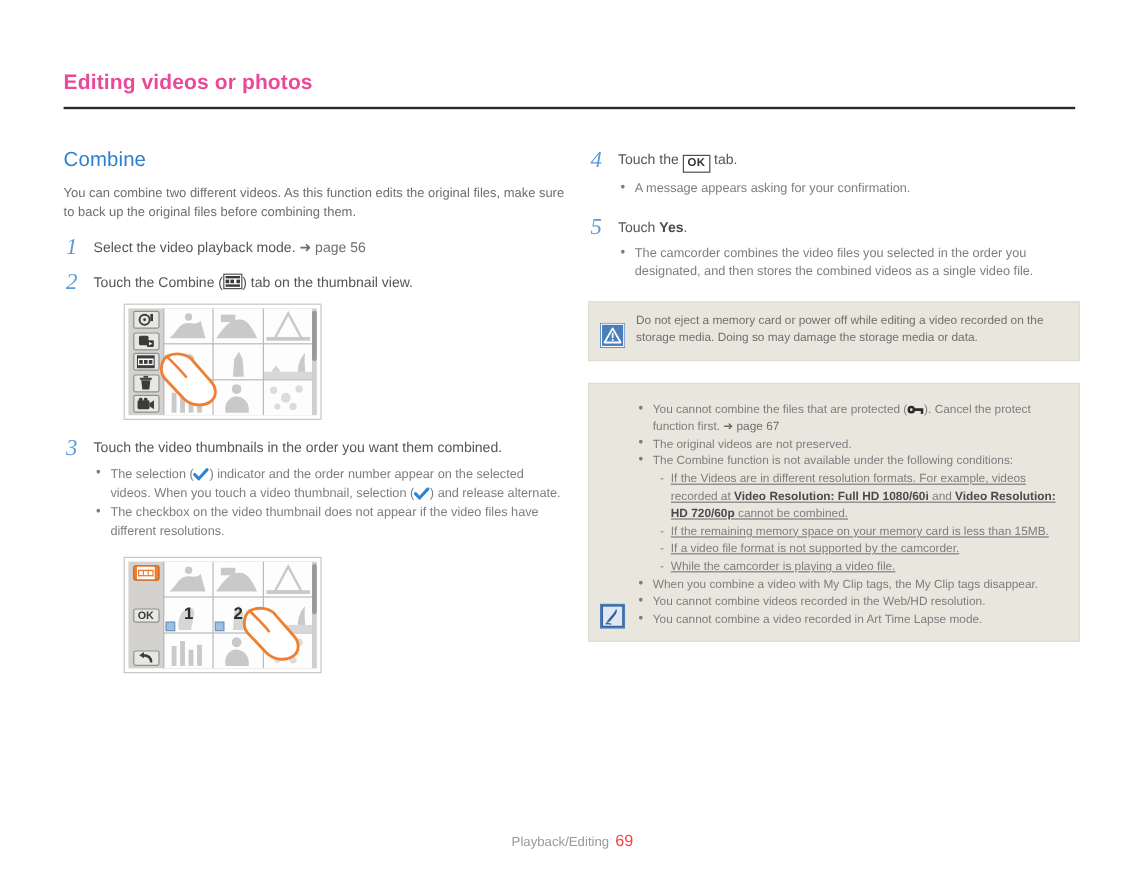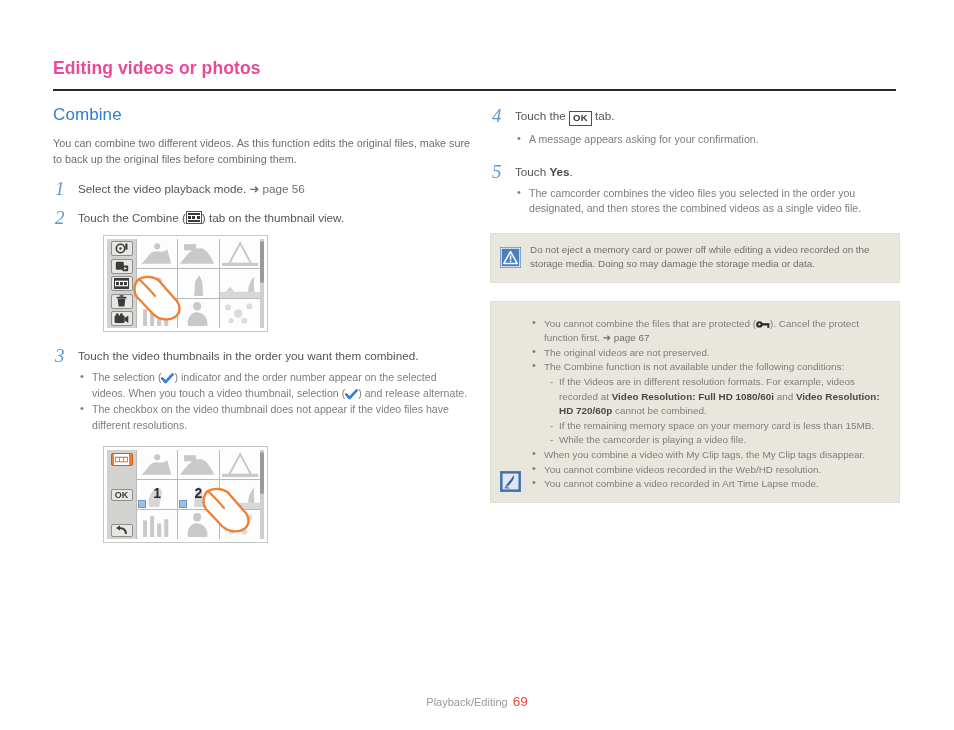--- a/index.html
+++ b/index.html
@@ -17,21 +17,21 @@
   #page-header { position:absolute; left:53px; top:58px; width:843px; }
   #page-header .title {
     font-size: 17.5px; font-weight: bold; color: #ec4899;
     letter-spacing: .1px;
   }
   #page-header .rule {
     margin-top: 10px; height: 2px; background: #2b2b2b; width: 843px;
   }
 
   
-  .col { position:absolute; top:100px; }
+  .col { position:absolute; top:118px; }
   #col-left  { left:53px;  width: 420px; }
   #col-right { left:490px; width: 410px; }
 
   h2.section-title {
     color:#2f7fd0; font-size:17px; font-weight:normal; margin:5px 0 11px 0;
     letter-spacing:.1px;
   }
   p.intro { font-size:10.8px; line-height:15.5px; margin:0 0 14px 0; color:#6e6e6e; }
 
   
@@ -113,27 +113,27 @@
   }
   .hand { position:absolute; pointer-events:none; }
 
   
   .box {
     background:#e9e6dd; border:1px solid #e0ddd3;
     padding:9px 10px 10px 9px; display:flex; gap:9px;
     margin-top:16px;
     align-items:flex-end;
   }
-  .box.caution { align-items:center;margin-top:16px; }
+  .box.caution { align-items:flex-end;margin-top:16px; }
   .box-icon { flex:0 0 auto; width:21px; height:21px; }
   .box-body { flex:1; font-size:9.9px; line-height:14.6px; color:#6f6f6f; }
   .box-body ul.bul > li { font-size:9.9px; line-height:14.6px; margin-bottom:0; }
   .box-body ul.bul > li:before { top:-2px; }
   ul.dash { list-style:none; margin:0; padding:0 0 0 6px; }
-  ul.dash > li { position:relative; padding-left:9px; }
+  ul.dash > li { position:relative; padding-left:9px;text-decoration:underline; }
   ul.dash > li:before { content:"-"; position:absolute; left:0; top:0; }
   .box-body b { font-weight:bold; color:#4a4a4a; }
 
   
   #footer {
     position:absolute; left:0; right:0; top:692px; text-align:center;
   }
   #footer .fsec { font-size:11px; color:#9a9a9a; }
   #footer .fnum { font-size:13.5px; color:#ef4444; margin-left:5px; }
 </style>
@@ -449,20 +449,21 @@
               <circle cx="3.4" cy="4.4" r="1.1" fill="#e9e6dd"></circle>
               <rect x="5.8" y="3.2" width="7.6" height="2.3" fill="#2b2b2b"></rect>
               <rect x="11.3" y="5.3" width="2" height="2.6" fill="#2b2b2b"></rect>
             </svg><span>). Cancel the protect function first. </span><span class="arrow-ref">➜ page 67</span></li>
         <li>The original videos are not preserved.</li>
         <li>
           <span>The Combine function is not available under the following conditions:</span>
           <ul class="dash">
             <li><span>If the Videos are in different resolution formats. For example, videos recorded at </span><b>Video Resolution: Full HD 1080/60i</b><span> and </span><b>Video Resolution: HD 720/60p</b><span> cannot be combined.</span></li>
             <li>If the remaining memory space on your memory card is less than 15MB.</li>
+            <li>If a video file format is not supported by the camcorder.</li>
             <li>While the camcorder is playing a video file.</li>
           </ul>
         </li>
         <li>When you combine a video with My Clip tags, the My Clip tags disappear.</li>
         <li>You cannot combine videos recorded in the Web/HD resolution.</li>
         <li>You cannot combine a video recorded in Art Time Lapse mode.</li>
       </ul>
     </div>
   </div>
 </div>

